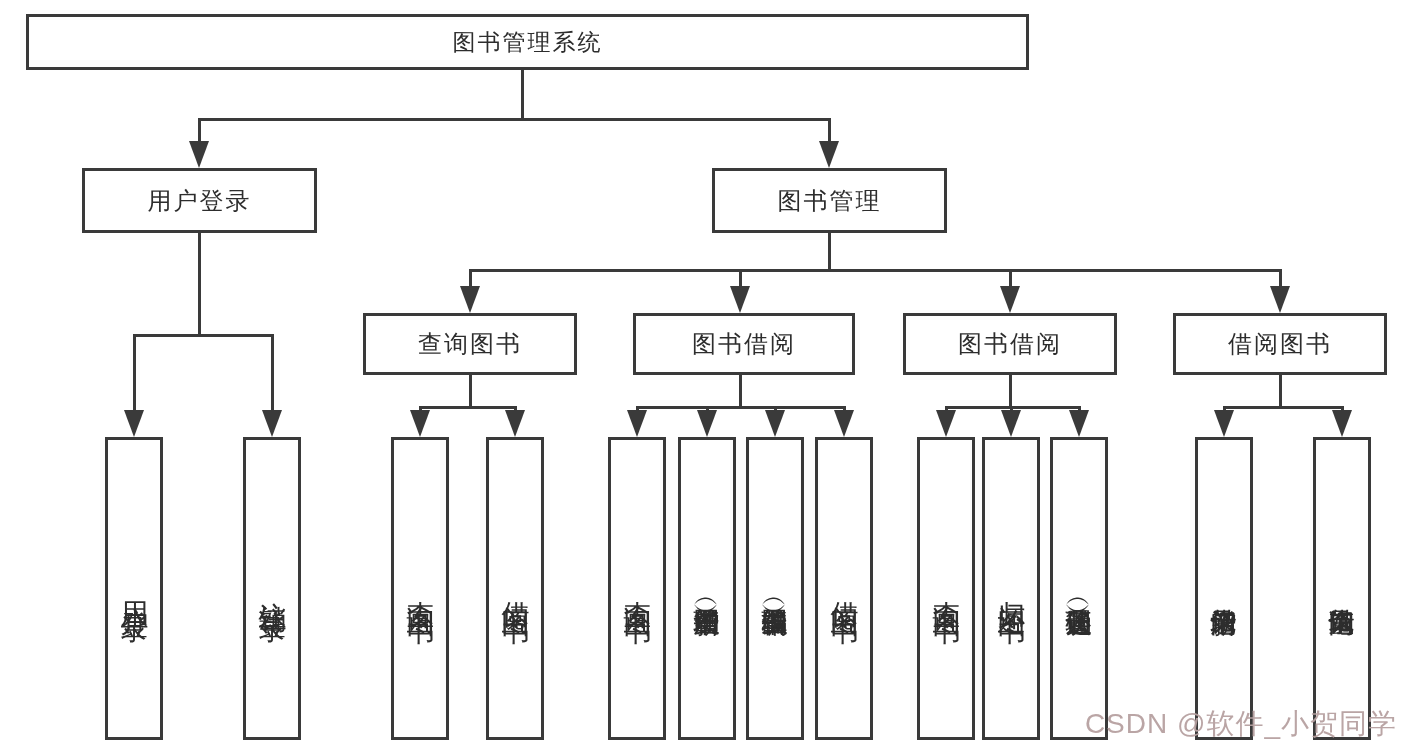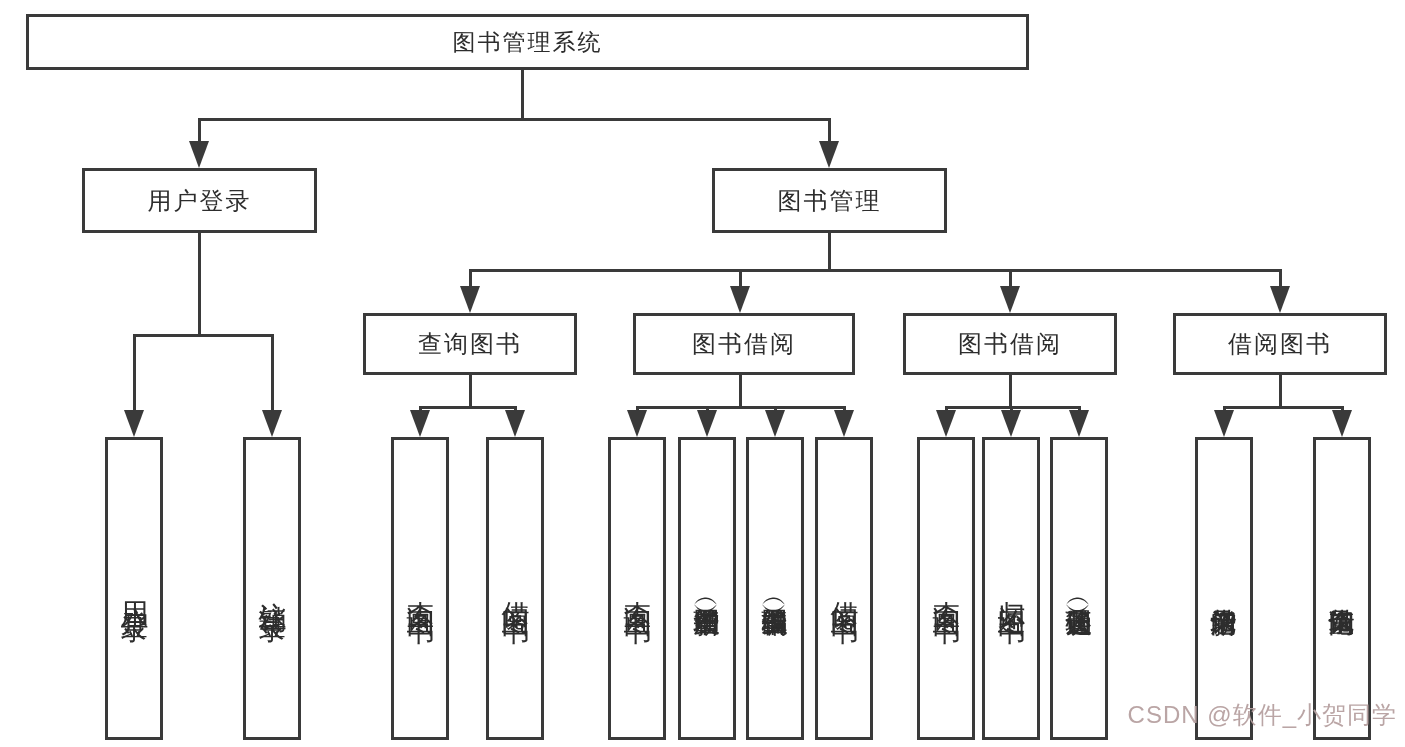--- a/index.html
+++ b/index.html
@@ -55,22 +55,22 @@
     width: 0;
     height: 0;
     border-left: 10px solid transparent;
     border-right: 10px solid transparent;
     border-top: 27px solid #3a3a3a;
     z-index: 1;
   }
   .watermark {
     position: absolute;
     right: 8px;
-    bottom: 16px;
-    font-size: 24px;
+    bottom: 4px;
+    font-size: 28px;
     color: rgba(182, 160, 160, 0.95);
     letter-spacing: 1px;
     z-index: 10;
     white-space: nowrap;
   }
 </style>
 </head>
 <body>
 
 <div class="stage" style="background: rgb(255, 255, 255);">

